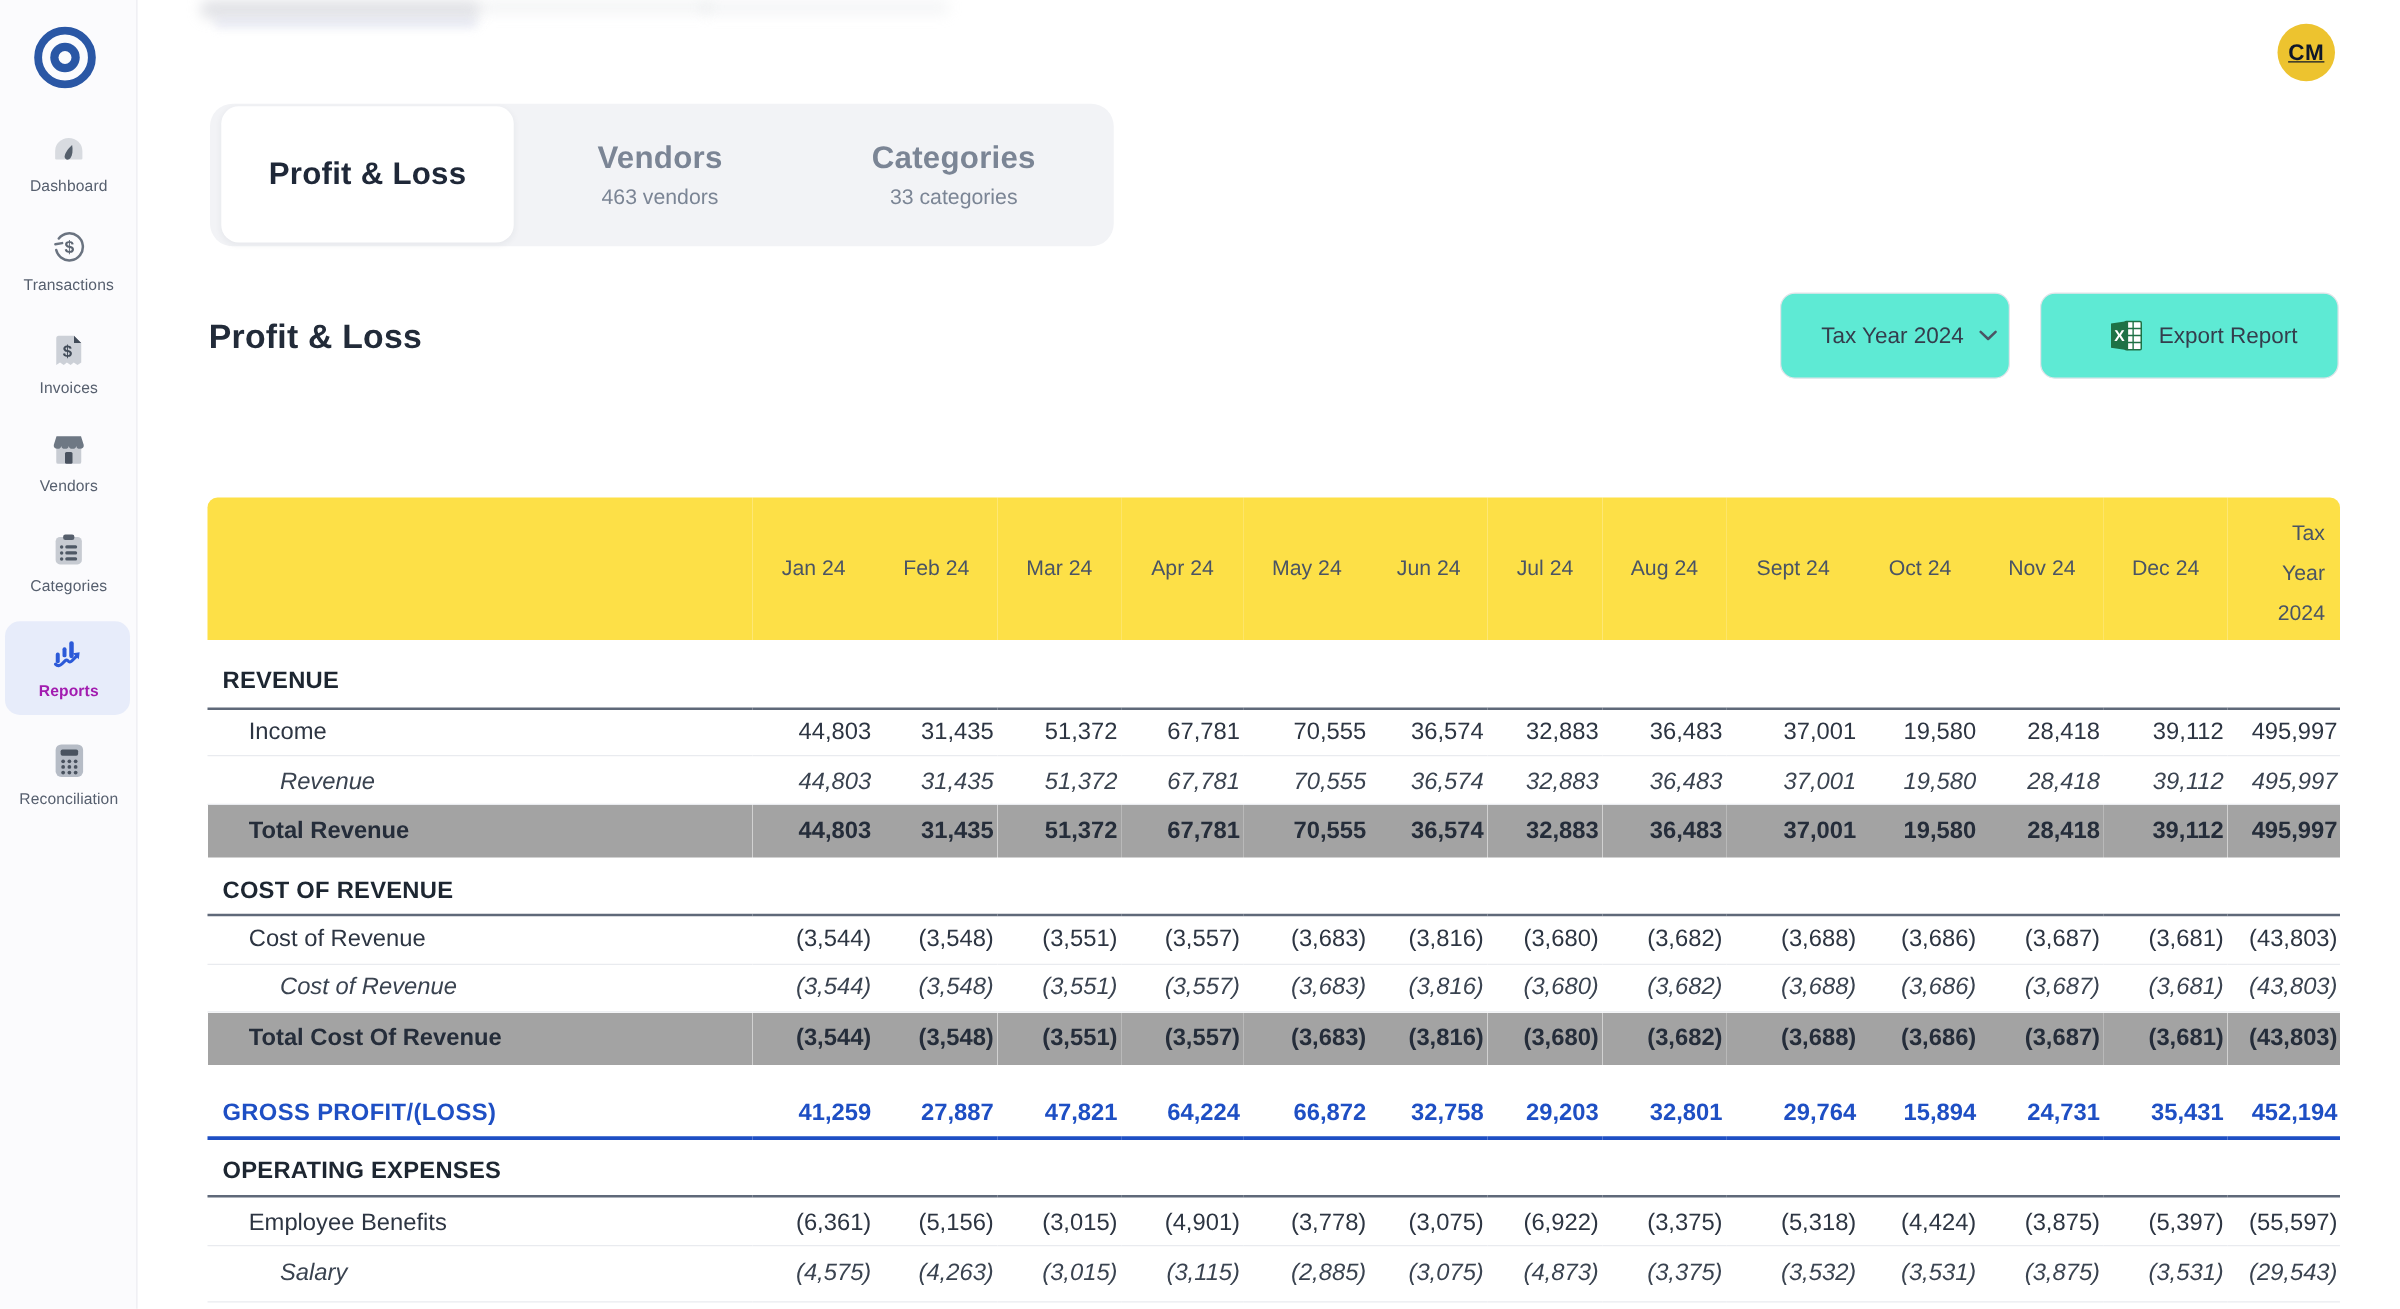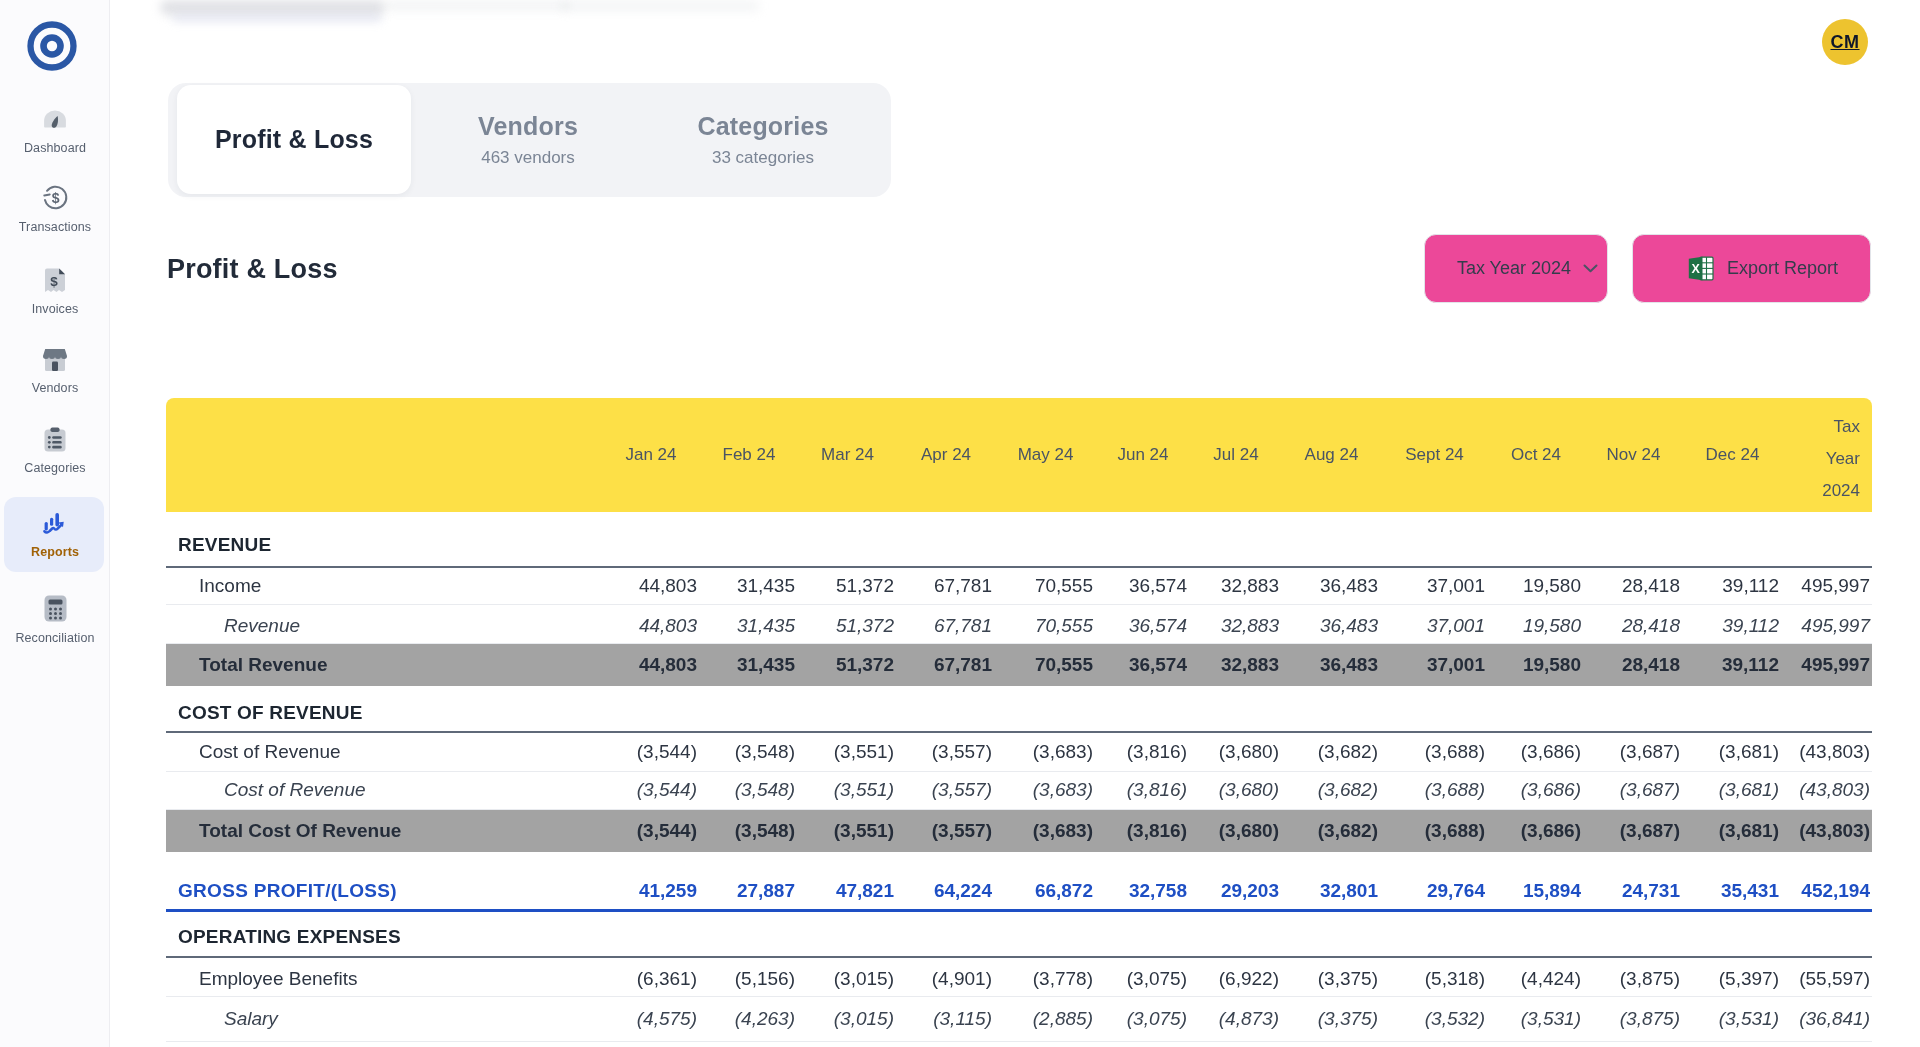--- a/index.html
+++ b/index.html
@@ -30,21 +30,21 @@
   display:flex; align-items:center; justify-content:center;
   font-weight:bold; font-size:25px; color:#1f2838; letter-spacing:.2px; }
 .tab-ghost { position:absolute; top:0; height:100%; display:flex; flex-direction:column;
   align-items:center; justify-content:center; color:#7b8595; }
 .tab-ghost .t1 { font-weight:bold; font-size:25px; letter-spacing:.2px; }
 .tab-ghost .t2 { font-size:17px; margin-top:7px; }
 
 #pagetitle { position:absolute; left:167px; top:254px; font-size:27px;
   font-weight:bold; color:#222b39; letter-spacing:.2px; }
 
-.ctl { position:absolute; top:234px; height:69px; background:#ec4899;
+.ctl { position:absolute; top:234px; height:69px; background:#5eead4;
   border:1px solid #e2e4e9; border-radius:12px; display:flex;
   align-items:center; justify-content:center; color:#343d4c; font-size:18px;padding-left:23px; }
 #dd { left:1424px; width:184px; gap:12px; }
 #exp { left:1632px; width:239px; gap:13px; font-size:18px; }
 
 
 #tbl { position:absolute; left:166px; top:398px; width:1706px;
   border-collapse:collapse; table-layout:fixed; }
 #tbl th { background:#fde047; height:114px; font-weight:normal;
   font-size:17px; color:#4a5464; vertical-align:middle; text-align:center; }
@@ -145,21 +145,21 @@
   <div class="navitem" style="top:510px;">
     <svg width="26" height="26" viewBox="0 0 26 26">
       <g fill="#2c5ad8">
         <rect x="2.6" y="12" width="3.2" height="8.5" rx="1.5"></rect>
         <rect x="8" y="7.8" width="3.2" height="8" rx="1.5"></rect>
         <rect x="13.4" y="3" width="3.6" height="13.5" rx="1.7"></rect>
       </g>
       <path d="M2.4 21.3 C4 23.1 6.1 22.7 7.7 21 L10.2 18.5 C11 17.7 11.8 17.8 12.4 18.7 C13.2 19.7 14.5 19.7 15.4 18.8 L19.7 14.5" fill="none" stroke="#2c5ad8" stroke-width="2.5" stroke-linecap="round" stroke-linejoin="round"></path>
       <path d="M16.3 12.6 L21.7 11.8 L21 17.3 Z" fill="#2c5ad8"></path>
     </svg>
-    <div class="navlabel" style="color:#a16207;font-weight:bold;">Reports</div>
+    <div class="navlabel" style="color:#a21caf;font-weight:bold;">Reports</div>
   </div>
 
   <div class="navitem" style="top:595px;">
     <svg width="23" height="27" viewBox="0 0 23 27">
       <rect x="0.5" y="0.5" width="22" height="26" rx="4.5" fill="#b6bcc6"></rect>
       <rect x="4.5" y="4.5" width="14" height="5" rx="1.5" fill="#49525f"></rect>
       <g fill="#49525f">
         <circle cx="6.5" cy="14" r="1.5"></circle>
           <circle cx="11.5" cy="14" r="1.5"></circle>
           <circle cx="16.5" cy="14" r="1.5"></circle>
@@ -392,16 +392,16 @@
         <td class="n">(3,015)</td>
         <td class="n">(3,115)</td>
         <td class="n">(2,885)</td>
         <td class="n">(3,075)</td>
         <td class="n">(4,873)</td>
         <td class="n">(3,375)</td>
         <td class="n">(3,532)</td>
         <td class="n">(3,531)</td>
         <td class="n">(3,875)</td>
         <td class="n">(3,531)</td>
-        <td class="nl">(36,841)</td>
+        <td class="nl">(29,543)</td>
       </tr>
   </tbody>
 </table>
 
 </body></html>

